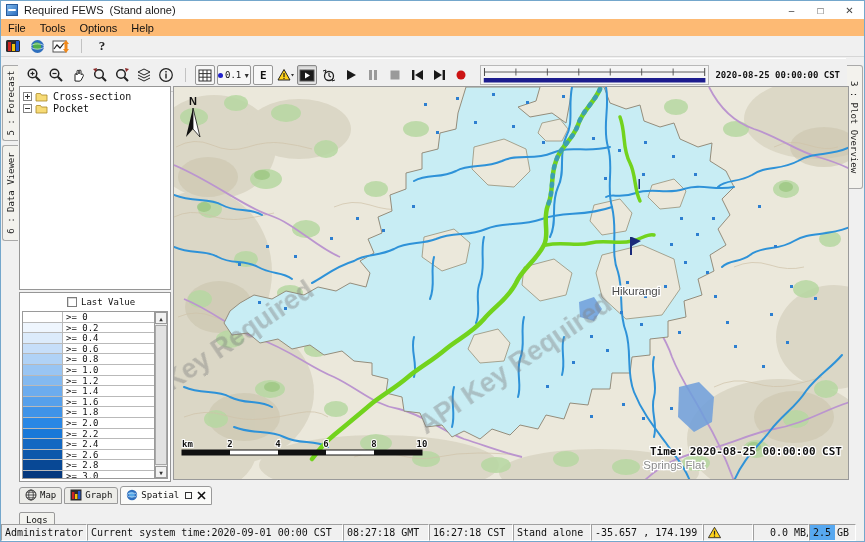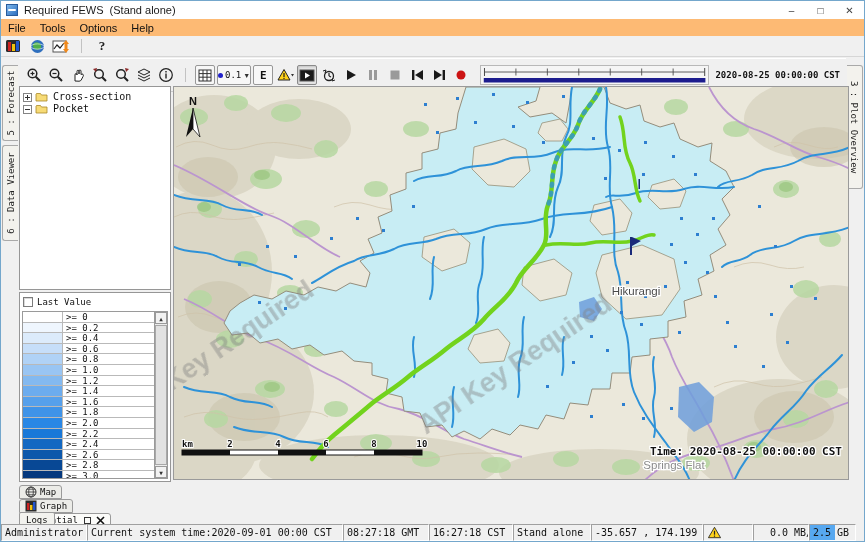--- a/index.html
+++ b/index.html
@@ -50,56 +50,56 @@
   .combo-label{font-family:"DejaVu Sans Mono",monospace;font-size:9px;color:#111;margin:0 1px;}
   .drop-arrow{font-size:7px;color:#333;margin-left:1px;}
   .blue-dot{width:5px;height:5px;border-radius:50%;background:#2222cc;margin-right:1px;}
   .timeline{flex:1;height:20px;margin:0 6px 0 8px;border:1px solid #b8b8b8;background:#f5f5f5;max-width:330px;}
   .tb-date{font-family:"DejaVu Sans Mono",monospace;font-size:9px;font-weight:bold;color:#111;white-space:nowrap;margin-right:2px;}
 
   
   .tree-panel{position:absolute;left:18px;top:85px;width:152px;height:204px;background:#ffffff;
       border:1px solid #969696;font-family:"DejaVu Sans Mono",monospace;font-size:10px;color:#111;
       padding:3px 0 0 2px;overflow:hidden;}
-  .tree-row{display:flex;align-items:flex-end;height:12px;}
+  .tree-row{display:flex;align-items:center;height:12px;}
   .expander{width:9px;height:9px;border:1px solid #848484;background:#fff;position:relative;margin:0 3px 0 1px;flex:none;}
   .expander::before{content:"";position:absolute;left:1px;right:1px;top:3px;height:1px;background:#333;}
   .expander.plus::after{content:"";position:absolute;top:1px;bottom:1px;left:3px;width:1px;background:#333;}
   .folder-ic{flex:none;margin-right:3px;}
   .tree-children{position:relative;margin-left:9px;}
   .tree-children::before{content:"";position:absolute;left:5px;top:-1px;bottom:6px;border-left:1px dotted #8a8a8a;}
   .tree-leaf{display:flex;align-items:center;height:12px;padding-left:13px;position:relative;}
   .tree-leaf::before{content:"";position:absolute;left:6px;top:6px;width:6px;border-top:1px dotted #8a8a8a;}
   .bullet{width:5px;height:5px;border-radius:50%;background:radial-gradient(circle at 35% 30%,#8a8a8a,#1c1c1c);margin-right:4px;flex:none;}
   .tree-label{padding:0 2px;white-space:nowrap;}
   .tree-label.selected{background:#3a99e0;color:#ffffff;}
 
   
   .legend-panel{position:absolute;left:18px;top:291px;width:152px;height:190px;background:#ffffff;
       border:1px solid #969696;font-family:"DejaVu Sans Mono",monospace;font-size:9px;color:#111;}
-  .legend-header{height:17px;display:flex;align-items:center;}
+  .legend-header{height:17px;display:flex;align-items:center;padding-left:44px;}
   .cb{width:10px;height:10px;border:1px solid #7c7c7c;background:#fff;margin:0 4px 0 3px;flex:none;
       box-shadow:inset 1px 1px 0 rgba(0,0,0,.15);}
   .legend-table{position:absolute;left:2px;right:2px;top:18px;bottom:2px;border:1px solid #9a9a9a;overflow:hidden;}
   .lg-rows{position:absolute;left:0;top:0;right:13px;bottom:0;overflow:hidden;}
   .lg-row{display:flex;height:10.6px;border-bottom:1px solid #b9b9b9;}
   .lg-swatch{width:40px;flex:none;border-right:1px solid #b9b9b9;}
   .lg-label{padding:0 0 0 3px;line-height:10px;}
   .lg-scroll{position:absolute;right:0;top:0;bottom:0;width:13px;background:#ececec;border-left:1px solid #9a9a9a;}
   .sc-btn{position:absolute;left:0;right:0;height:12px;background:#f2f2f2;border:1px solid #9a9a9a;
           font-size:6px;display:flex;align-items:center;justify-content:center;color:#333;}
   .sc-up{top:0;} .sc-dn{bottom:0;}
   .sc-thumb{position:absolute;left:0;right:0;top:13px;bottom:13px;background:#e2e2e2;border:1px solid #a8a8a8;}
 
   
   .map-panel{position:absolute;left:172px;top:85px;width:676px;height:394px;border:1px solid #9a9a9a;
       background:#ebe8db;overflow:hidden;}
 
   
-  .tabs-row{position:absolute;left:18px;top:484px;height:20px;display:flex;align-items:flex-start;flex-direction:column;}
+  .tabs-row{position:absolute;left:18px;top:484px;height:20px;display:flex;align-items:center;}
   .tab{display:flex;align-items:center;height:17px;padding:0 5px;margin-right:2px;background:#ececе8;
        background:#ecece8;border:1px solid #9a9a9a;border-radius:3px 3px 0 0;
        font-family:"DejaVu Sans Mono",monospace;font-size:9px;color:#111;}
   .tab.active{background:#fbfbf9;height:19px;}
   .tab .ticon{margin-right:3px;display:flex;}
   .tab-restore{width:7px;height:7px;border:1px solid #333;margin-left:6px;}
   .tab-close{margin-left:5px;display:flex;}
   .logs-row{position:absolute;left:18px;top:511px;height:16px;display:flex;}
   .logs-btn{display:flex;align-items:center;height:15px;padding:0 6px;background:#f2f2ee;
        border:1px solid #9a9a9a;border-radius:2px;font-family:"DejaVu Sans Mono",monospace;font-size:9px;color:#111;}

